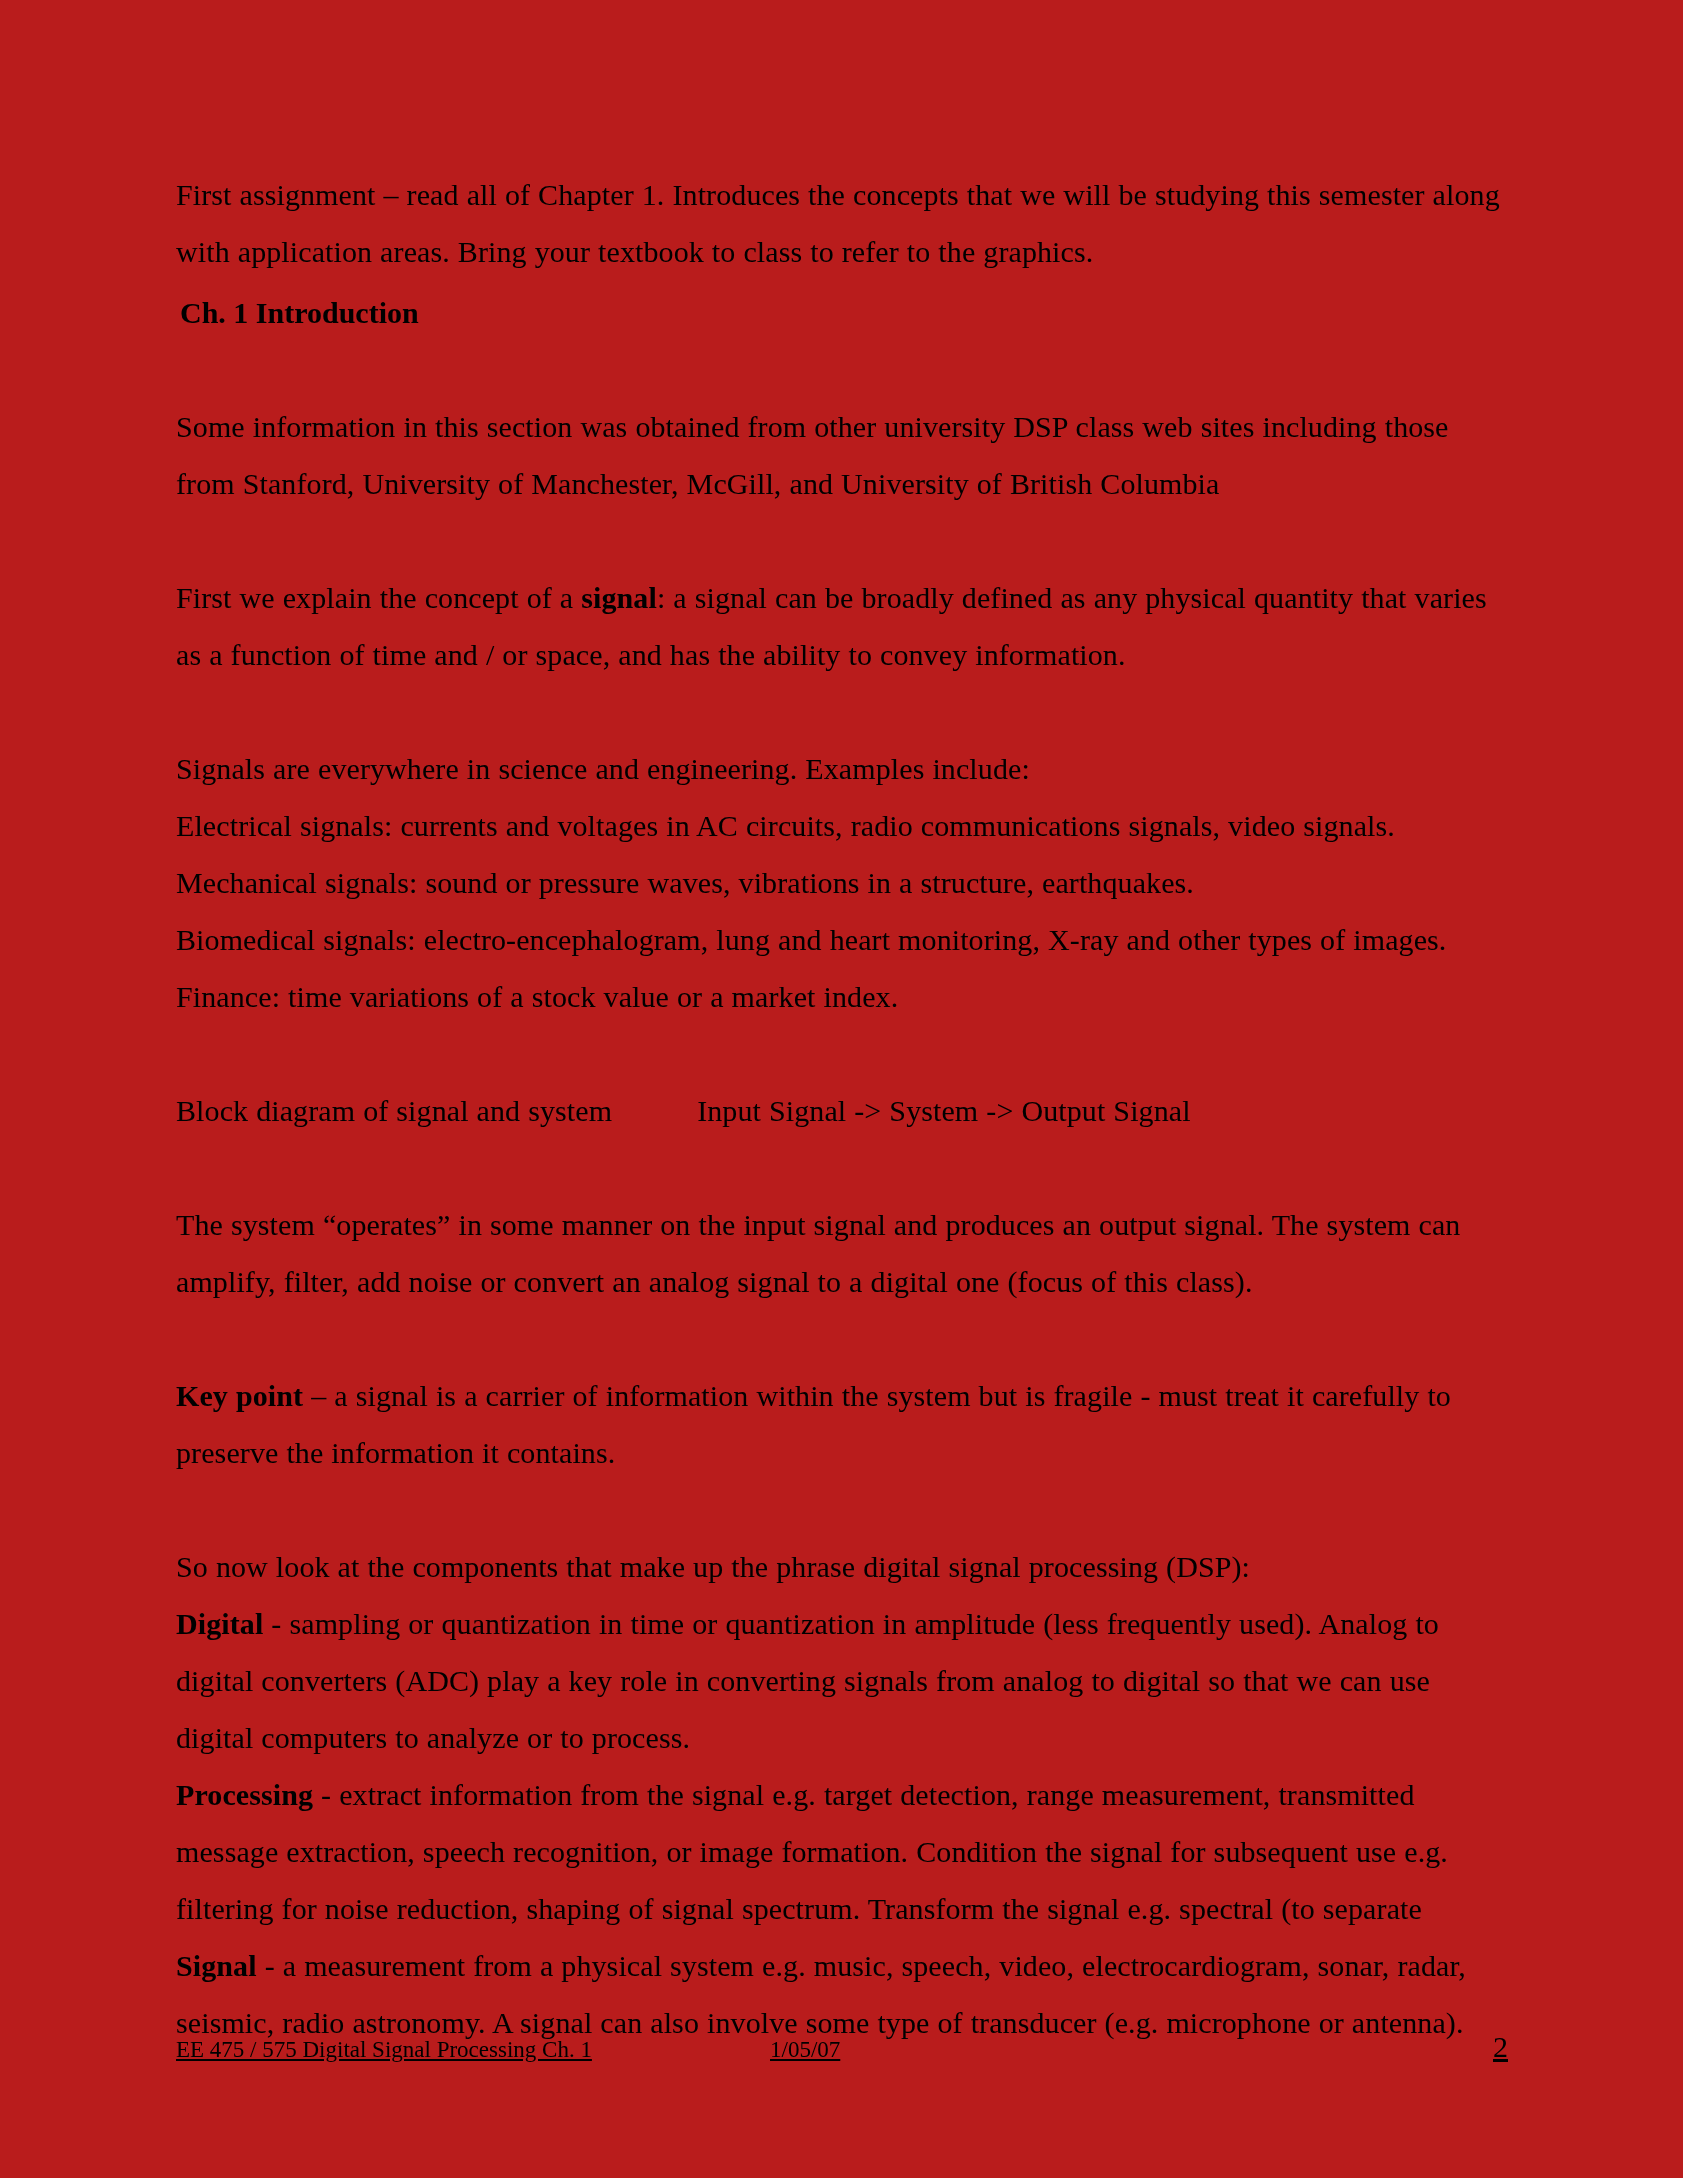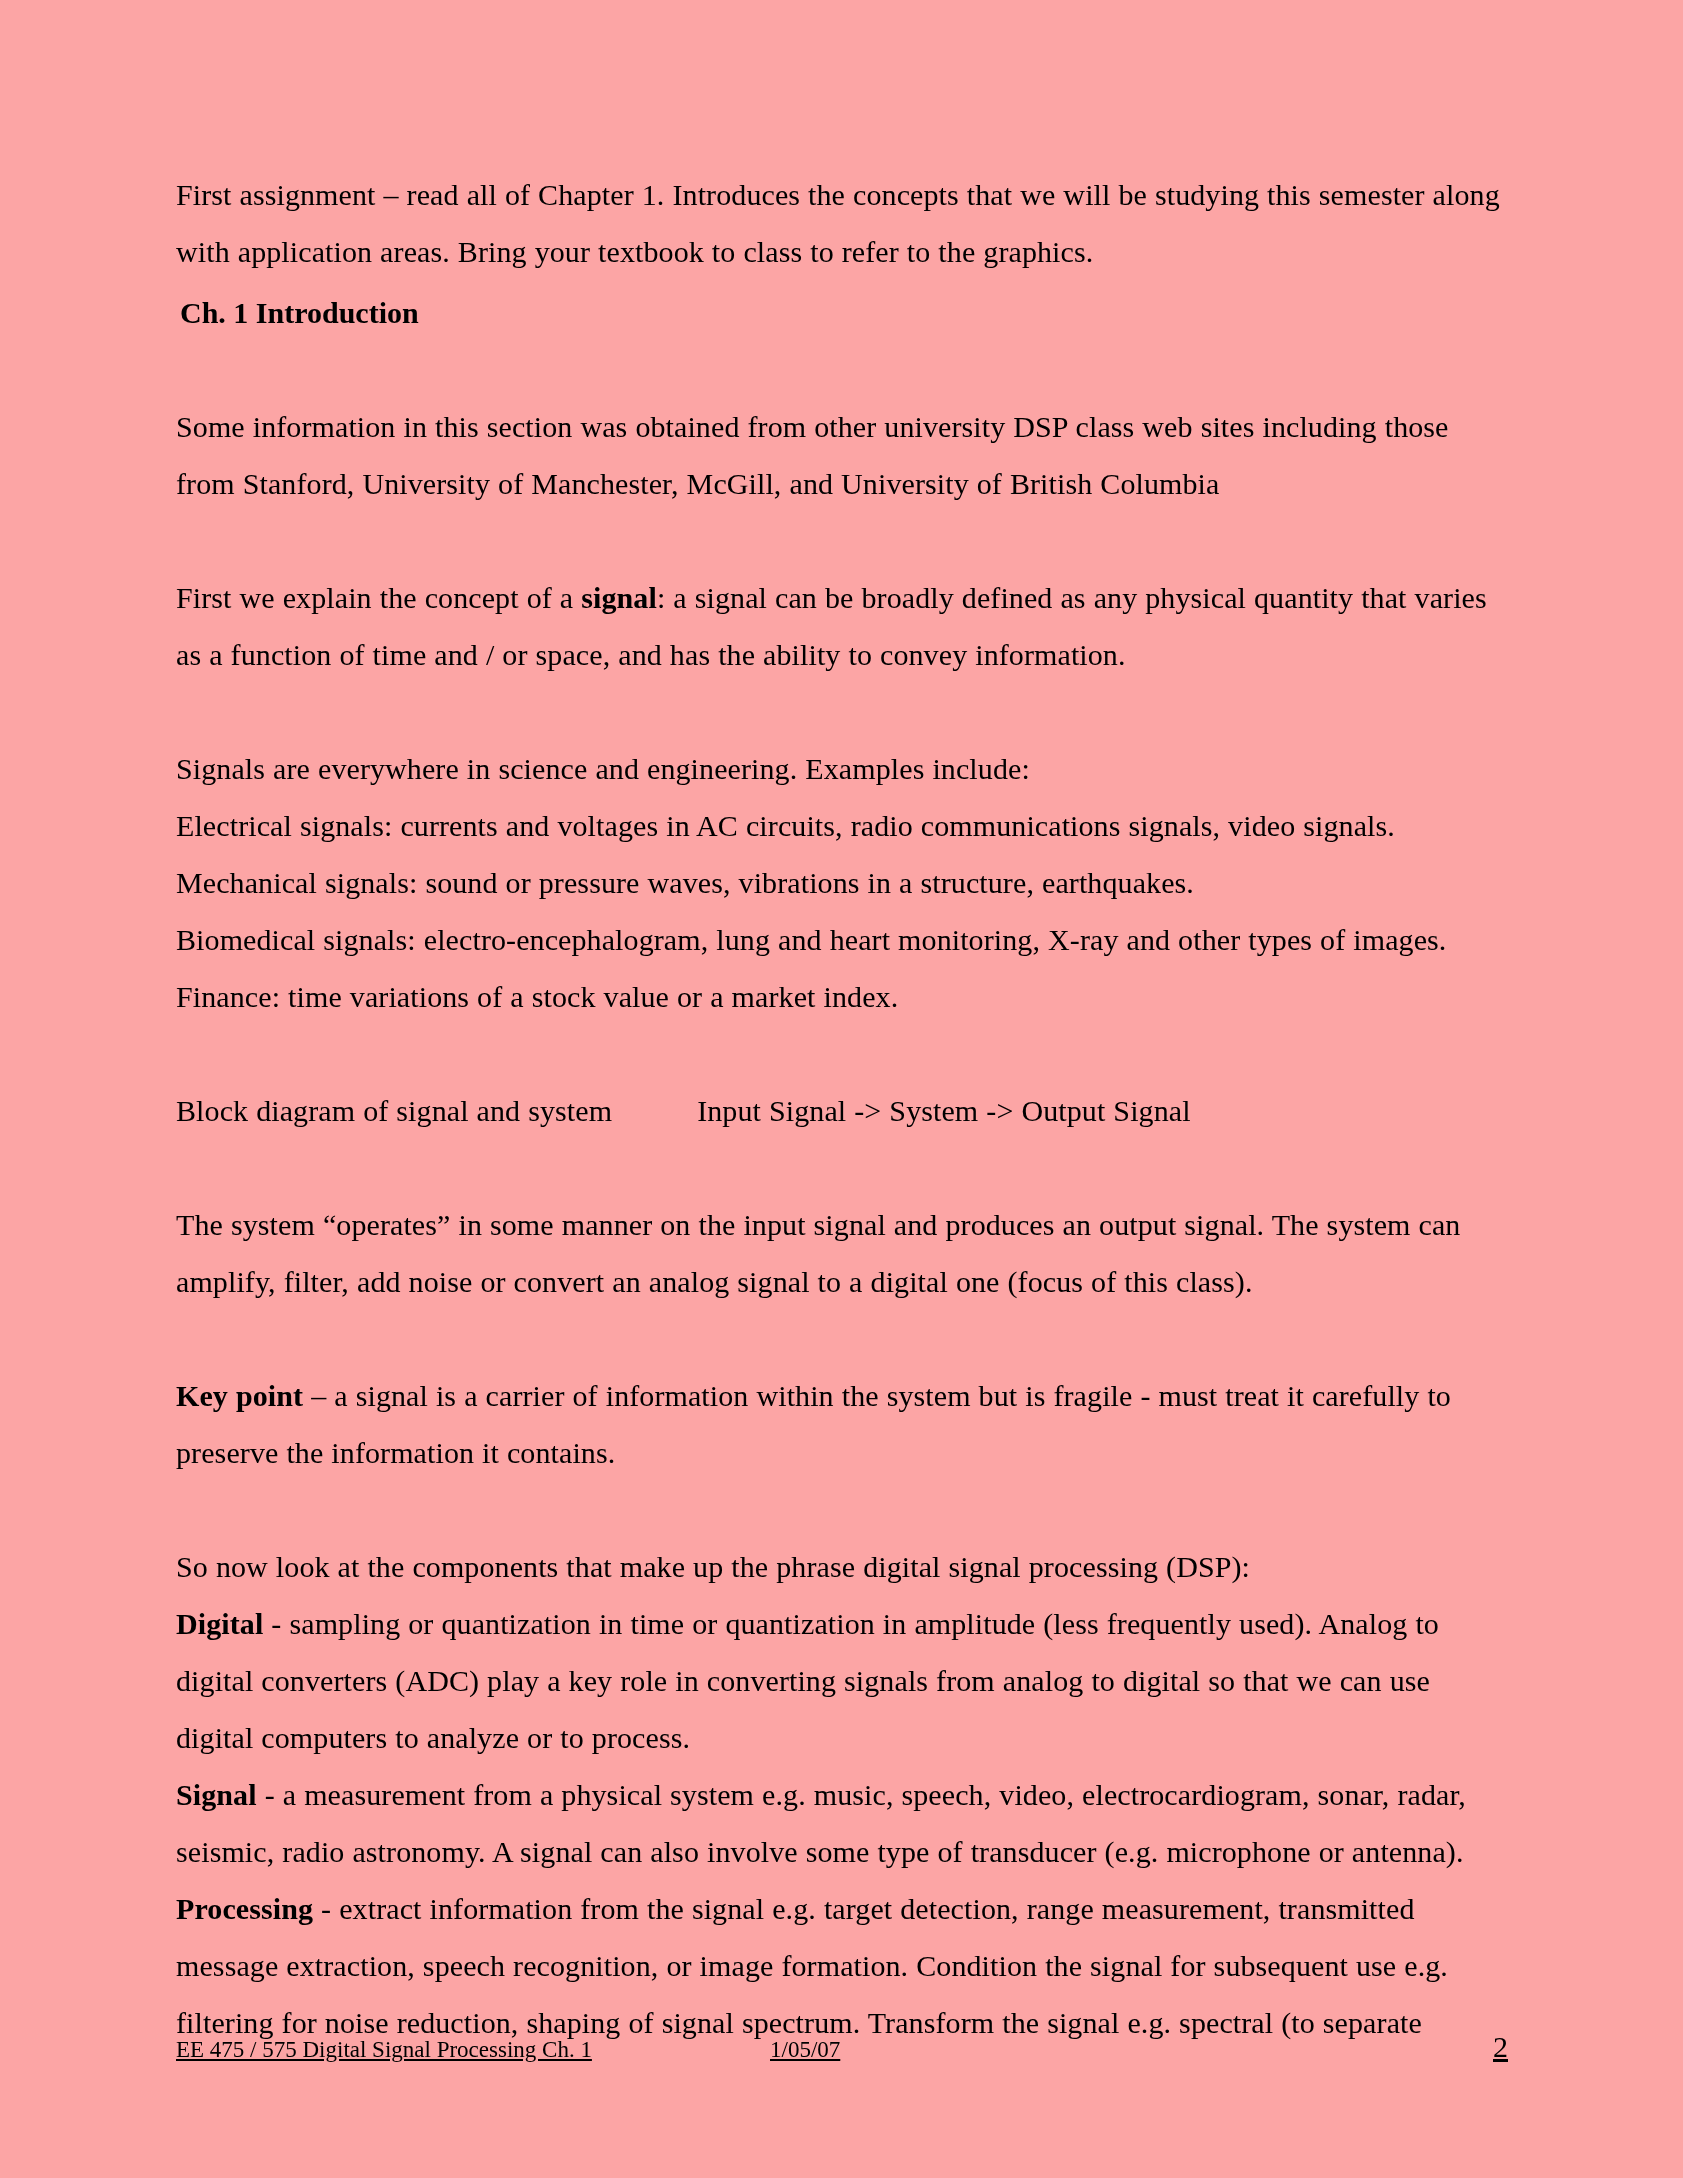--- a/index.html
+++ b/index.html
@@ -8,21 +8,21 @@
     background: #ffffff;
   }
   body {
     font-family: "Liberation Serif", "DejaVu Serif", serif;
     color: #000000;
   }
   .page {
     position: relative;
     width: 1683px;
     height: 2178px;
-    background: #fca5a5;
+    background: #b91c1c;
     box-sizing: border-box;
     overflow: hidden;
   }
   .content {
     position: absolute;
     left: 176px;
     top: 166px;
     width: 1337px;
   }
   p.para {
@@ -85,23 +85,23 @@
     <p class="para gap"><span>Block diagram of signal and system</span><span class="tabspace"></span><span>Input Signal -&gt; System -&gt; Output Signal</span></p>
 
     <p class="para gap">The system “operates” in some manner on the input signal and produces an output signal.  The system can amplify, filter, add noise or convert an analog signal to a digital one (focus of this class).</p>
 
     <p class="para gap"><span class="b">Key point</span><span> – a signal is a carrier of information within the system but is fragile - must treat it carefully to preserve the information it contains.</span></p>
 
     <p class="para gap">So now look at the components that make up the phrase digital signal processing (DSP):</p>
 
     <p class="para"><span class="b">Digital</span><span> - sampling or quantization in time or quantization in amplitude (less frequently used).  Analog to digital converters (ADC) play a key role in converting signals from analog to digital so that we can use digital computers to analyze or to process.</span></p>
 
+    <p class="para"><span class="b">Processing</span><span> - extract information from the signal e.g. target detection, range measurement, transmitted message extraction, speech recognition, or image formation.  Condition the signal for subsequent use e.g. filtering for noise reduction, shaping of signal spectrum.  Transform the signal e.g. spectral (to separate</span></p>
+
     <p class="para"><span class="b">Signal</span><span> - a measurement from a physical system e.g. music, speech, video, electrocardiogram, sonar, radar, seismic, radio astronomy.  A signal can also involve some type of transducer (e.g. microphone or antenna).</span></p>
-
-    <p class="para"><span class="b">Processing</span><span> - extract information from the signal e.g. target detection, range measurement, transmitted message extraction, speech recognition, or image formation.  Condition the signal for subsequent use e.g. filtering for noise reduction, shaping of signal spectrum.  Transform the signal e.g. spectral (to separate</span></p>
 
   </div>
 
   <div class="footer">
     <div class="footer-row">
       <span class="footer-course">EE 475 / 575 Digital Signal Processing Ch. 1</span>
       <span class="footer-date">1/05/07</span>
       <span class="footer-page">2</span>
     </div>
   </div>

